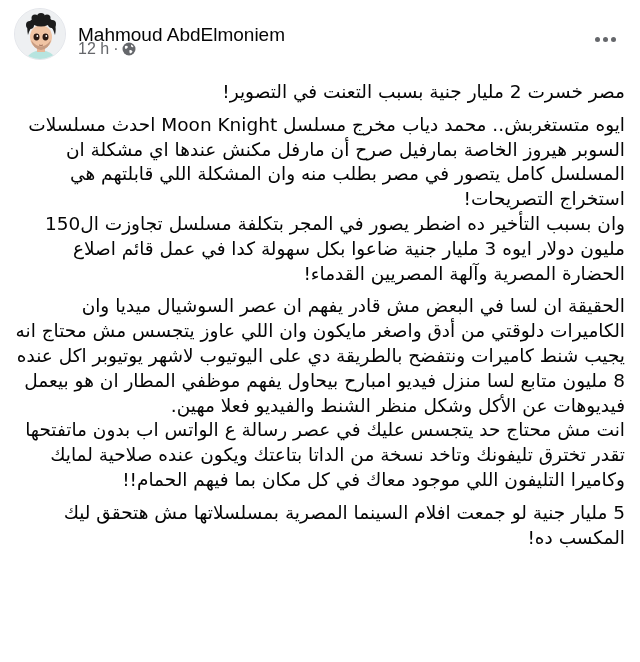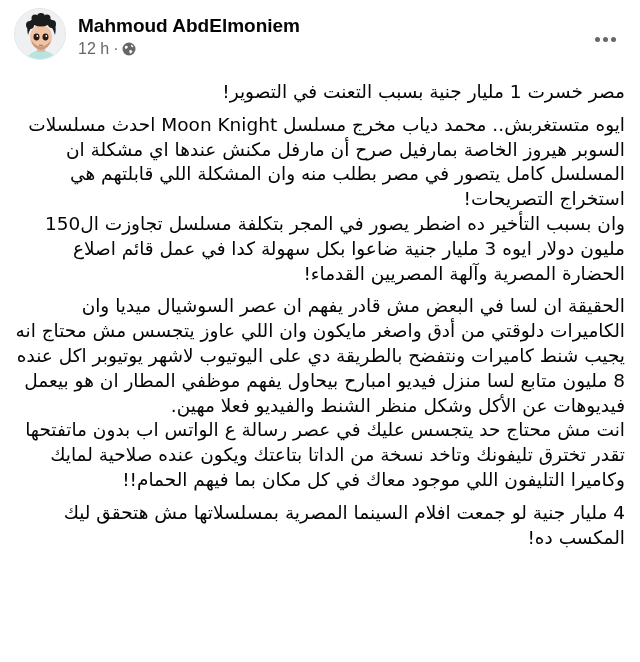--- a/index.html
+++ b/index.html
@@ -36,23 +36,23 @@
     border-radius: 50%;
     background: #eef0f2;
     overflow: hidden;
     border: 1px solid #e4e6eb;
     box-sizing: border-box;
   }
   .avatar svg { display: block; }
   .author-name {
     position: absolute;
     left: 64px;
-    top: 7px;
+    top: 16px;
     font-family: "Liberation Sans", sans-serif;
-    font-weight: bold;
+    font-weight: normal;
     font-size: 19px;
     color: #050505;
     white-space: nowrap;
     text-align: right;
   }
   .meta {
     position: absolute;
     left: 64px;
     top: 32px;
     display: flex;
@@ -148,20 +148,20 @@
       </span>
     </div>
     <div class="more-button">
       <span></span>
       <span></span>
       <span></span>
     </div>
   </div>
 
   <div class="body-text">
-    <p>مصر خسرت 1 مليار جنية بسبب التعنت في التصوير!</p>
+    <p>مصر خسرت 2 مليار جنية بسبب التعنت في التصوير!</p>
     <p>ايوه متستغربش.. محمد دياب مخرج مسلسل Moon Knight احدث مسلسلات السوبر هيروز الخاصة بمارفيل صرح أن مارفل مكنش عندها اي مشكلة ان المسلسل كامل يتصور في مصر بطلب منه وان المشكلة اللي قابلتهم هي استخراج التصريحات!
 وان بسبب التأخير ده اضطر يصور في المجر بتكلفة مسلسل تجاوزت ال150 مليون دولار ايوه 3 مليار جنية ضاعوا بكل سهولة كدا في عمل قائم اصلاع الحضارة المصرية وآلهة المصريين القدماء!</p>
     <p>الحقيقة ان لسا في البعض مش قادر يفهم ان عصر السوشيال ميديا وان الكاميرات دلوقتي من أدق واصغر مايكون وان اللي عاوز يتجسس مش محتاج انه يجيب شنط كاميرات ونتفضح بالطريقة دي على اليوتيوب لاشهر يوتيوبر اكل عنده 8 مليون متابع لسا منزل فيديو امبارح بيحاول يفهم موظفي المطار ان هو بيعمل فيديوهات عن الأكل وشكل منظر الشنط والفيديو فعلا مهين.
 انت مش محتاج حد يتجسس عليك في عصر رسالة ع الواتس اب بدون ماتفتحها تقدر تخترق تليفونك وتاخد نسخة من الداتا بتاعتك ويكون عنده صلاحية لمايك وكاميرا التليفون اللي موجود معاك في كل مكان بما فيهم الحمام!!</p>
-    <p>4 مليار جنية لو جمعت افلام السينما المصرية بمسلسلاتها مش هتحقق ليك المكسب ده!</p>
+    <p>5 مليار جنية لو جمعت افلام السينما المصرية بمسلسلاتها مش هتحقق ليك المكسب ده!</p>
   </div>
 </div>
 
 </body></html>

